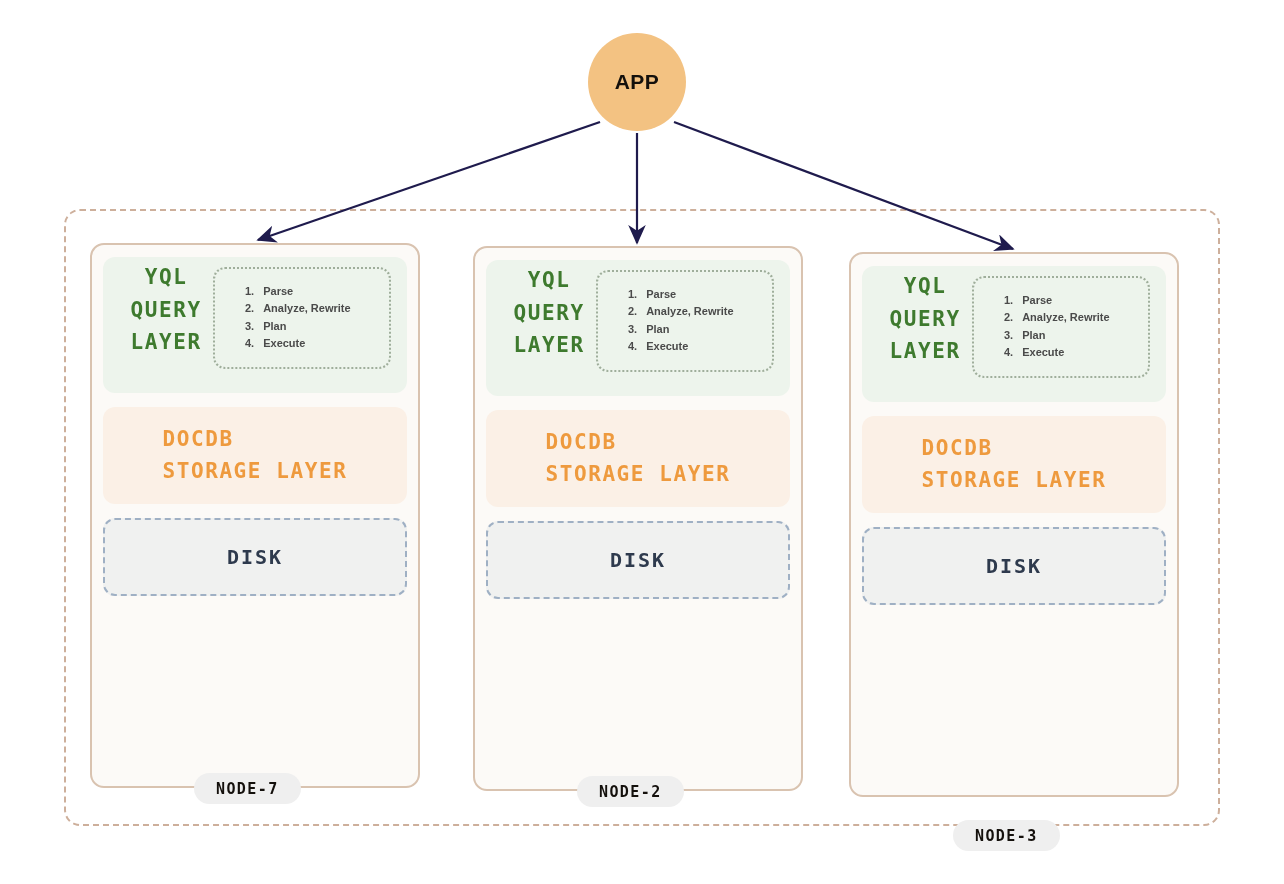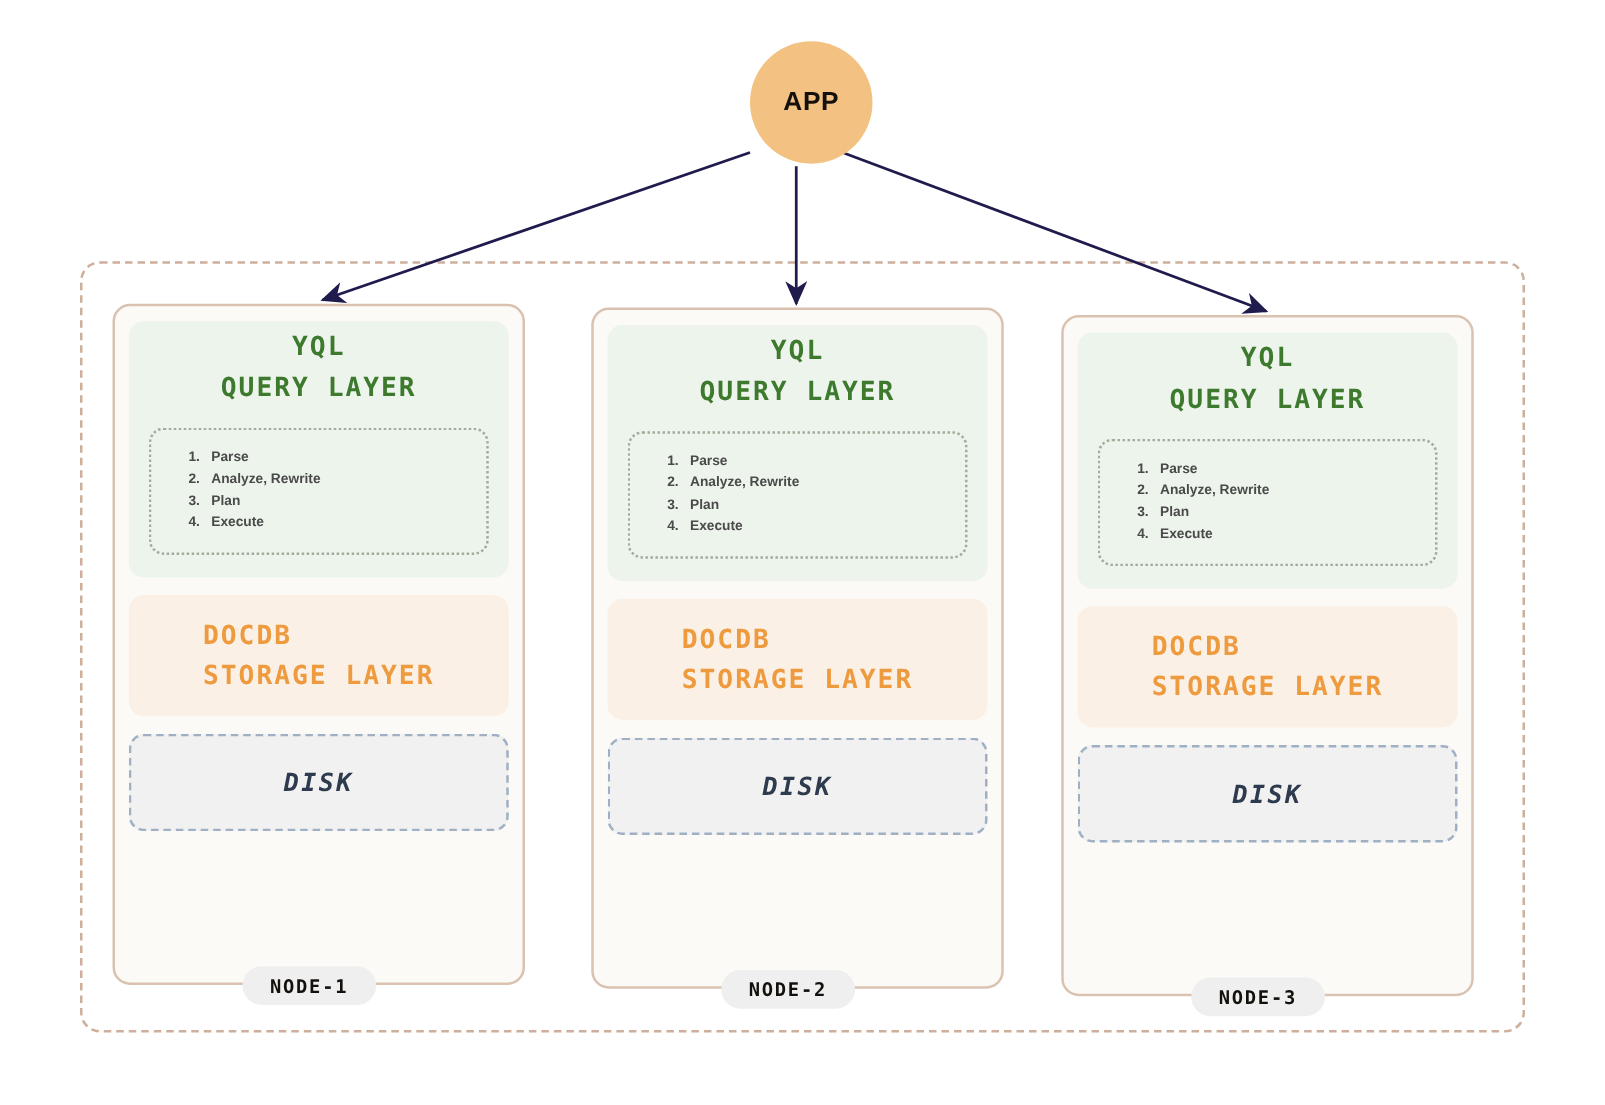--- a/index.html
+++ b/index.html
@@ -16,21 +16,21 @@
 
   #stage {
     position: relative;
     width: 1284px;
     height: 884px;
   }
 
   
   .app-circle {
     position: absolute;
-    left: 600px;
+    left: 588px;
     top: 33px;
     width: 98px;
     height: 98px;
     border-radius: 50%;
     background: #F3C282;
     display: flex;
     align-items: center;
     justify-content: center;
     z-index: 6;
   }
@@ -79,21 +79,21 @@
   .node-1 { left: 90px;  top: 243px; width: 330px; height: 545px; }
   .node-2 { left: 473px; top: 246px; width: 330px; height: 545px; }
   .node-3 { left: 849px; top: 252px; width: 330px; height: 545px; }
 
   
   .yql-panel {
     background: #EDF4EC;
     border-radius: 12px;
     padding: 4px 16px 18px 16px;
     display: flex;
-    flex-direction: column;
+    flex-direction: row;
     align-items: center;
   }
   .yql-title {
     font-size: 21px;
     font-weight: 700;
     color: #3E7A2E;
     text-align: center;
     line-height: 1.55;
     letter-spacing: 1.6px;
     font-family: "DejaVu Sans Mono", "Liberation Mono", monospace;
@@ -150,21 +150,20 @@
     align-items: center;
     justify-content: center;
     box-sizing: border-box;
   }
   .disk-title {
     font-size: 20px;
     font-weight: 700;
     color: #2E3A4D;
     letter-spacing: 2px;
     font-family: "DejaVu Sans Mono", "Liberation Mono", monospace;
-    font-style: italic;
   }
 
   
   .node-badge {
     position: absolute;
     height: 31px;
     padding: 0 22px;
     background: #EFEFEF;
     border-radius: 16px;
     display: flex;
@@ -174,21 +173,21 @@
   }
   .node-badge span {
     font-size: 15px;
     font-weight: 700;
     color: #14100c;
     letter-spacing: 1.4px;
     font-family: "DejaVu Sans Mono", "Liberation Mono", monospace;
   }
   .badge-1 { left: 194px; top: 773px; }
   .badge-2 { left: 577px; top: 776px; }
-  .badge-3 { left: 953px; top: 782px; }
+  .badge-3 { left: 953px; top: 820px; }
 </style>
 </head>
 <body>
 
 <div id="stage">
 
   <div class="app-circle">
     <span class="app-label">APP</span>
   </div>
 
@@ -224,21 +223,21 @@
       <div class="docdb-title">
         <div>DOCDB</div>
         <div>STORAGE LAYER</div>
       </div>
     </div>
     <div class="disk-panel">
       <span class="disk-title">DISK</span>
     </div>
   </div>
   <div class="node-badge badge-1">
-    <span>NODE-1</span>
+    <span>NODE-7</span>
   </div>
 
   <div class="node node-2">
     <div class="yql-panel">
       <div class="yql-title">
         <div>YQL</div>
         <div>QUERY LAYER</div>
       </div>
       <div class="steps-box">
         <ol class="steps-list">

